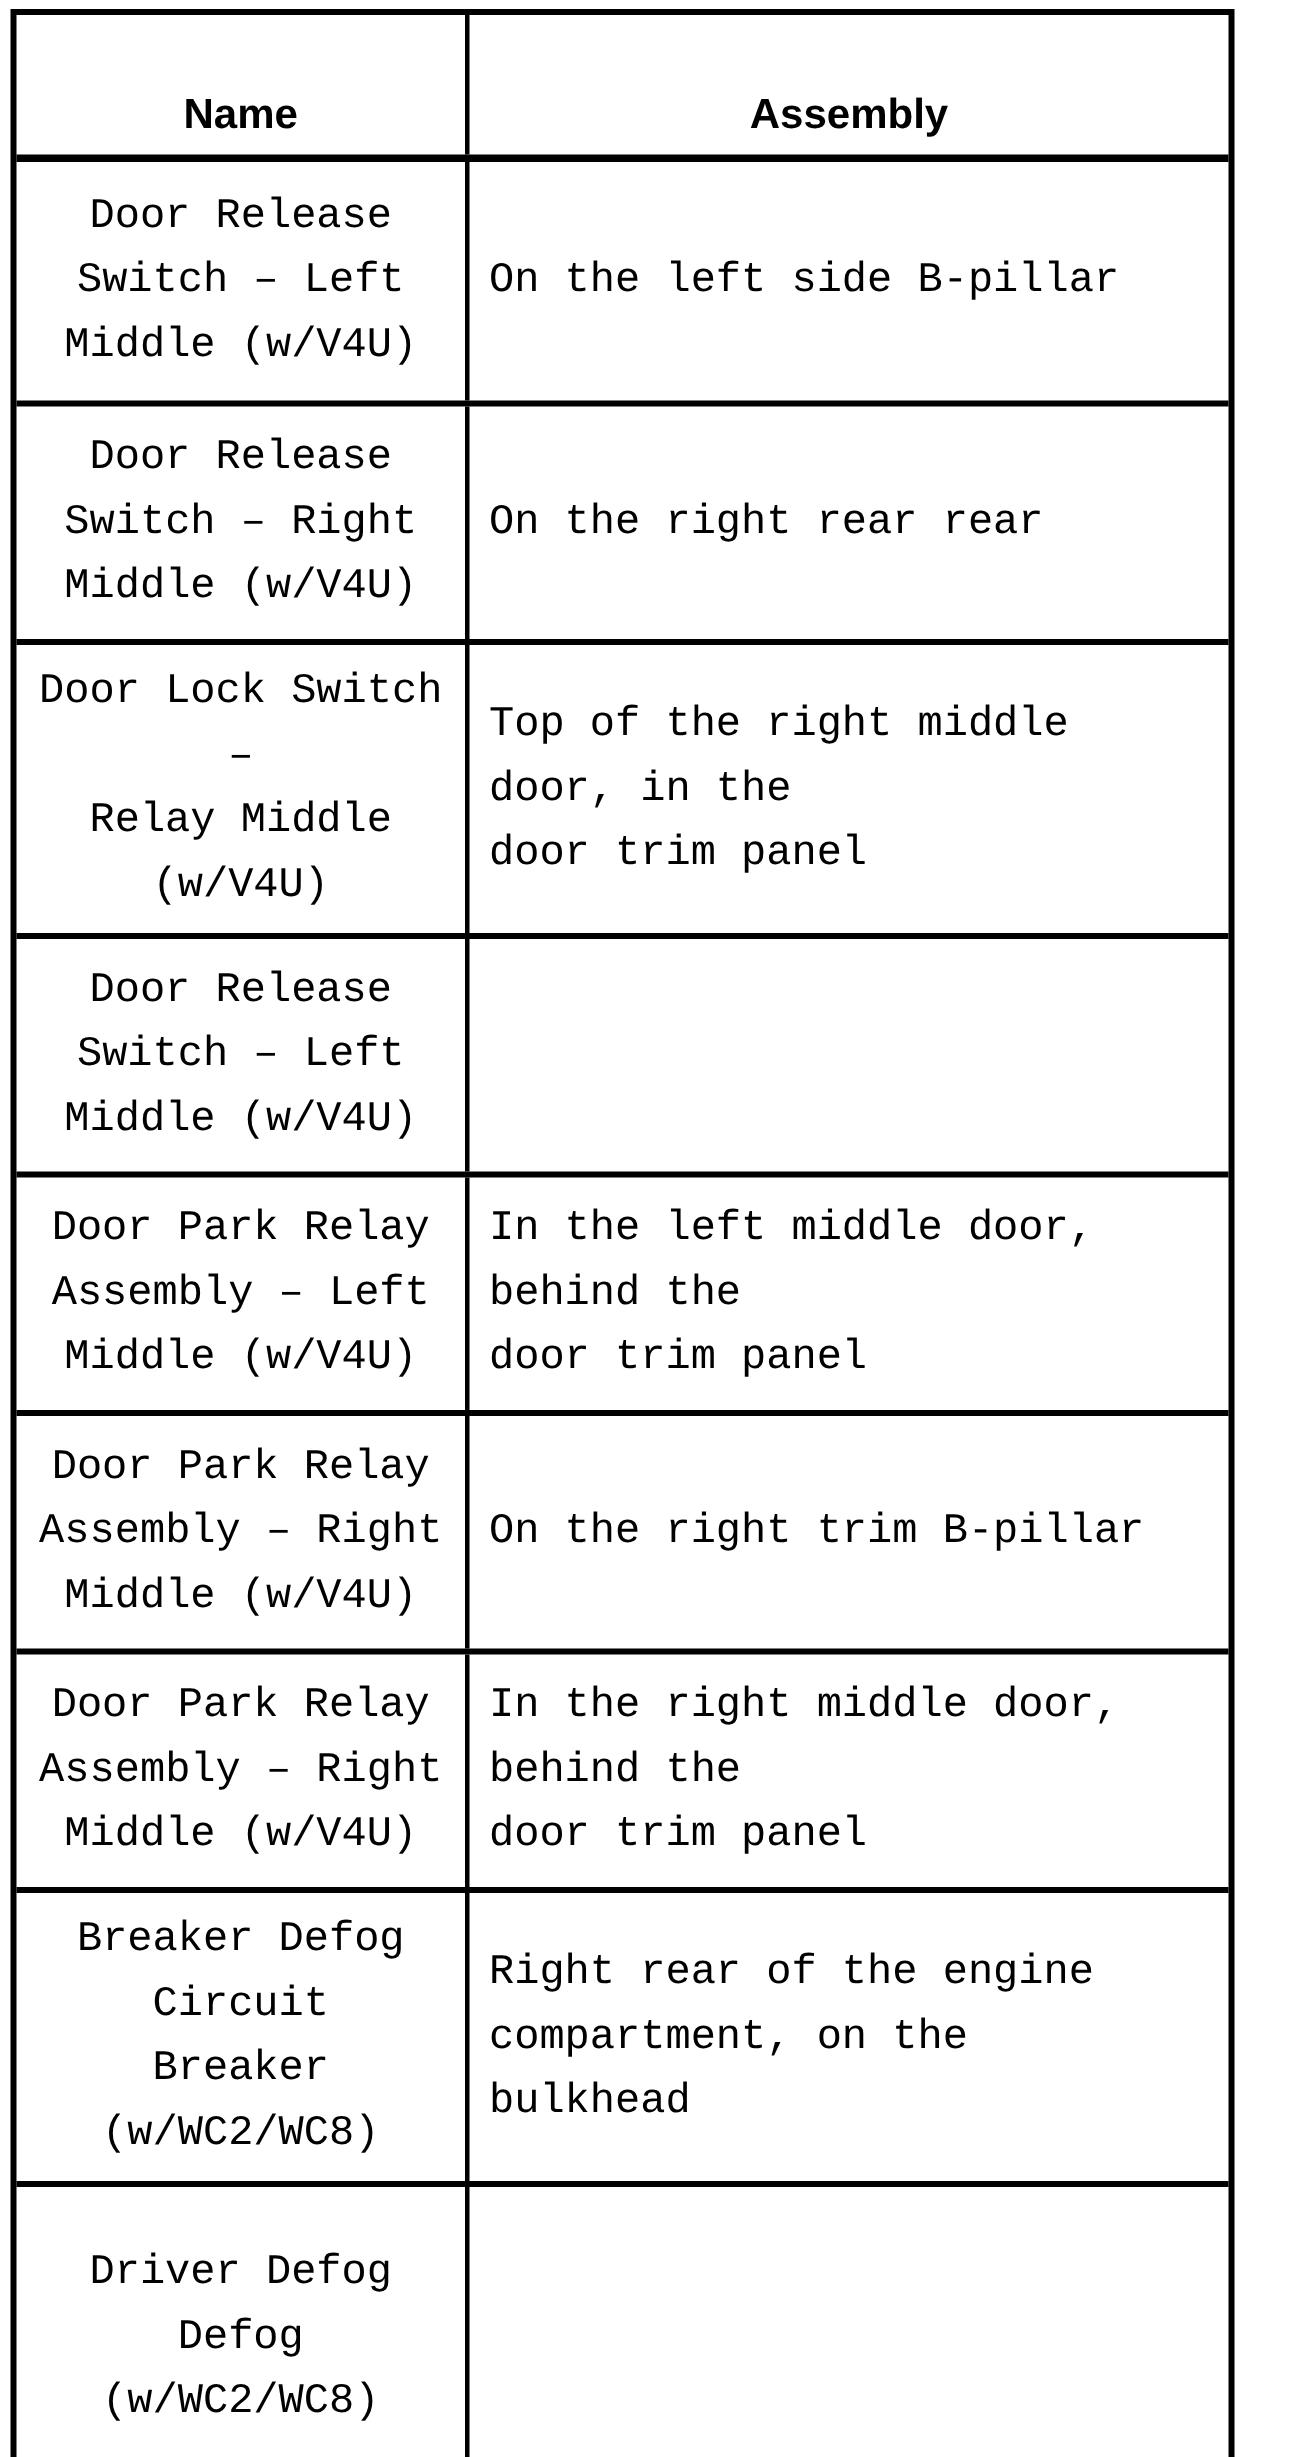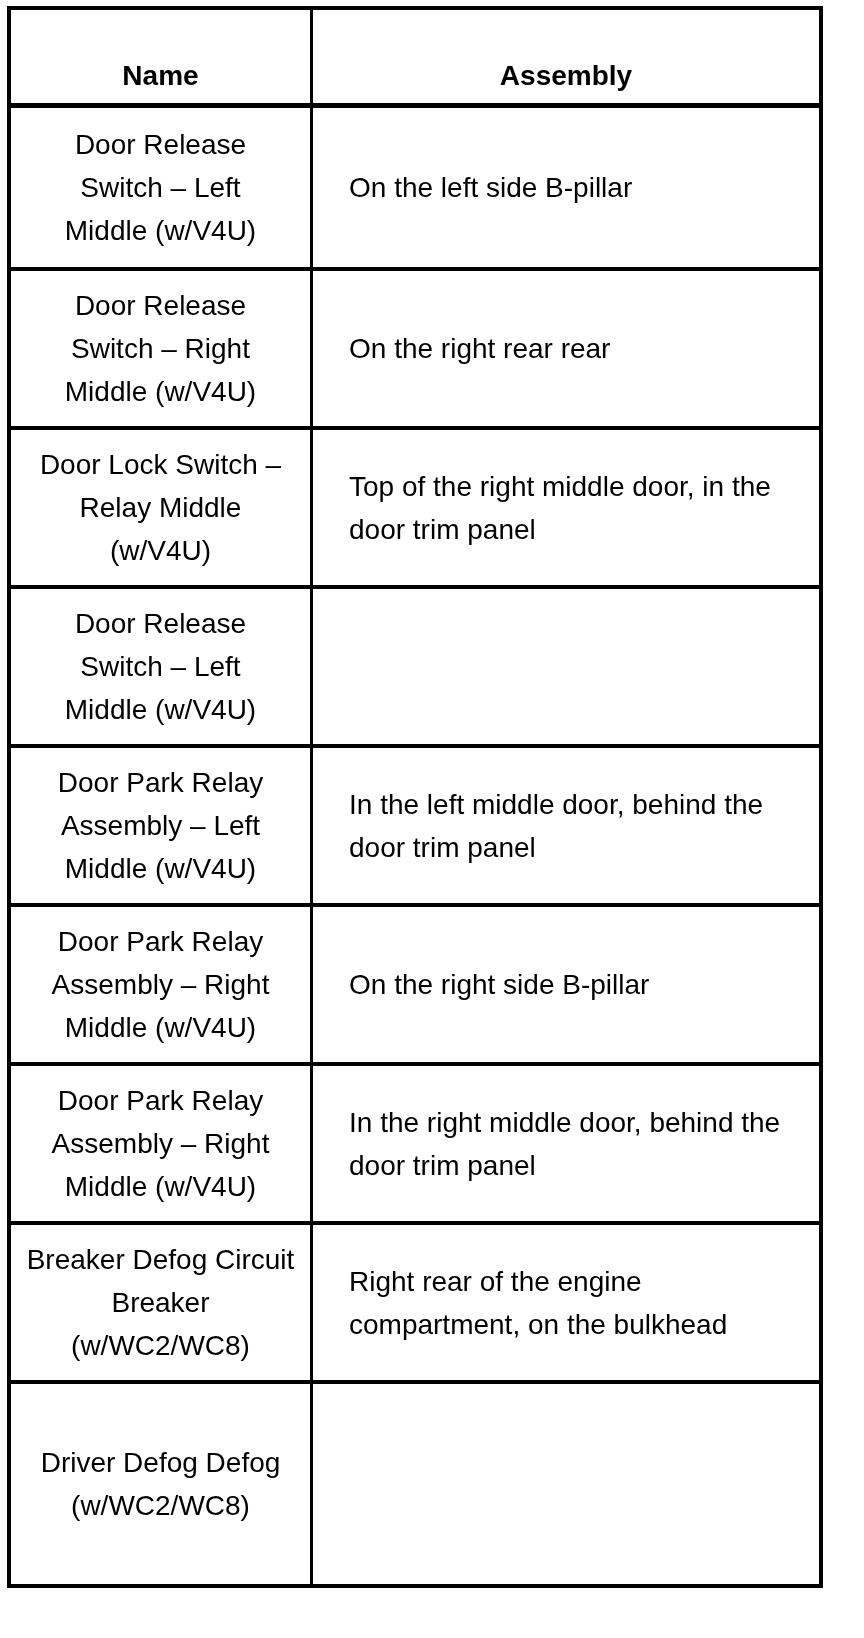--- a/index.html
+++ b/index.html
@@ -25,20 +25,21 @@
   .row {
     display: grid;
     grid-template-columns: 302px 1fr;
   }
   .header-row {
     height: 98px;
     border-bottom: 5px solid #000000;
   }
   .body-row {
     min-height: 159px;
+    font-family: Liberation Mono, monospace;
   }
   .body-row + .body-row {
     border-top: 4px solid #000000;
   }
   .row-tall {
     min-height: 204px;
   }
   .cell {
     font-size: 28px;
     line-height: 43px;
@@ -50,21 +51,20 @@
     align-items: center;
     justify-content: center;
     text-align: center;
     padding: 10px 4px;
   }
   .loc-cell {
     display: flex;
     align-items: center;
     text-align: left;
     padding: 10px 24px 10px 13px;
-    margin-left: 23px;
   }
   .header-cell {
     font-weight: bold;
     display: flex;
     align-items: flex-end;
     justify-content: center;
     text-align: center;
     padding-bottom: 6px;
   }
 </style>
@@ -112,21 +112,21 @@
 Assembly – Left
 Middle (w/V4U)</div>
       <div class="cell loc-cell">In the left middle door, behind the
 door trim panel</div>
     </div>
 
     <div class="row body-row">
       <div class="cell name-cell">Door Park Relay
 Assembly – Right
 Middle (w/V4U)</div>
-      <div class="cell loc-cell">On the right side B-pillar</div>
+      <div class="cell loc-cell">On the right trim B-pillar</div>
     </div>
 
     <div class="row body-row">
       <div class="cell name-cell">Door Park Relay
 Assembly – Right
 Middle (w/V4U)</div>
       <div class="cell loc-cell">In the right middle door, behind the
 door trim panel</div>
     </div>
 

